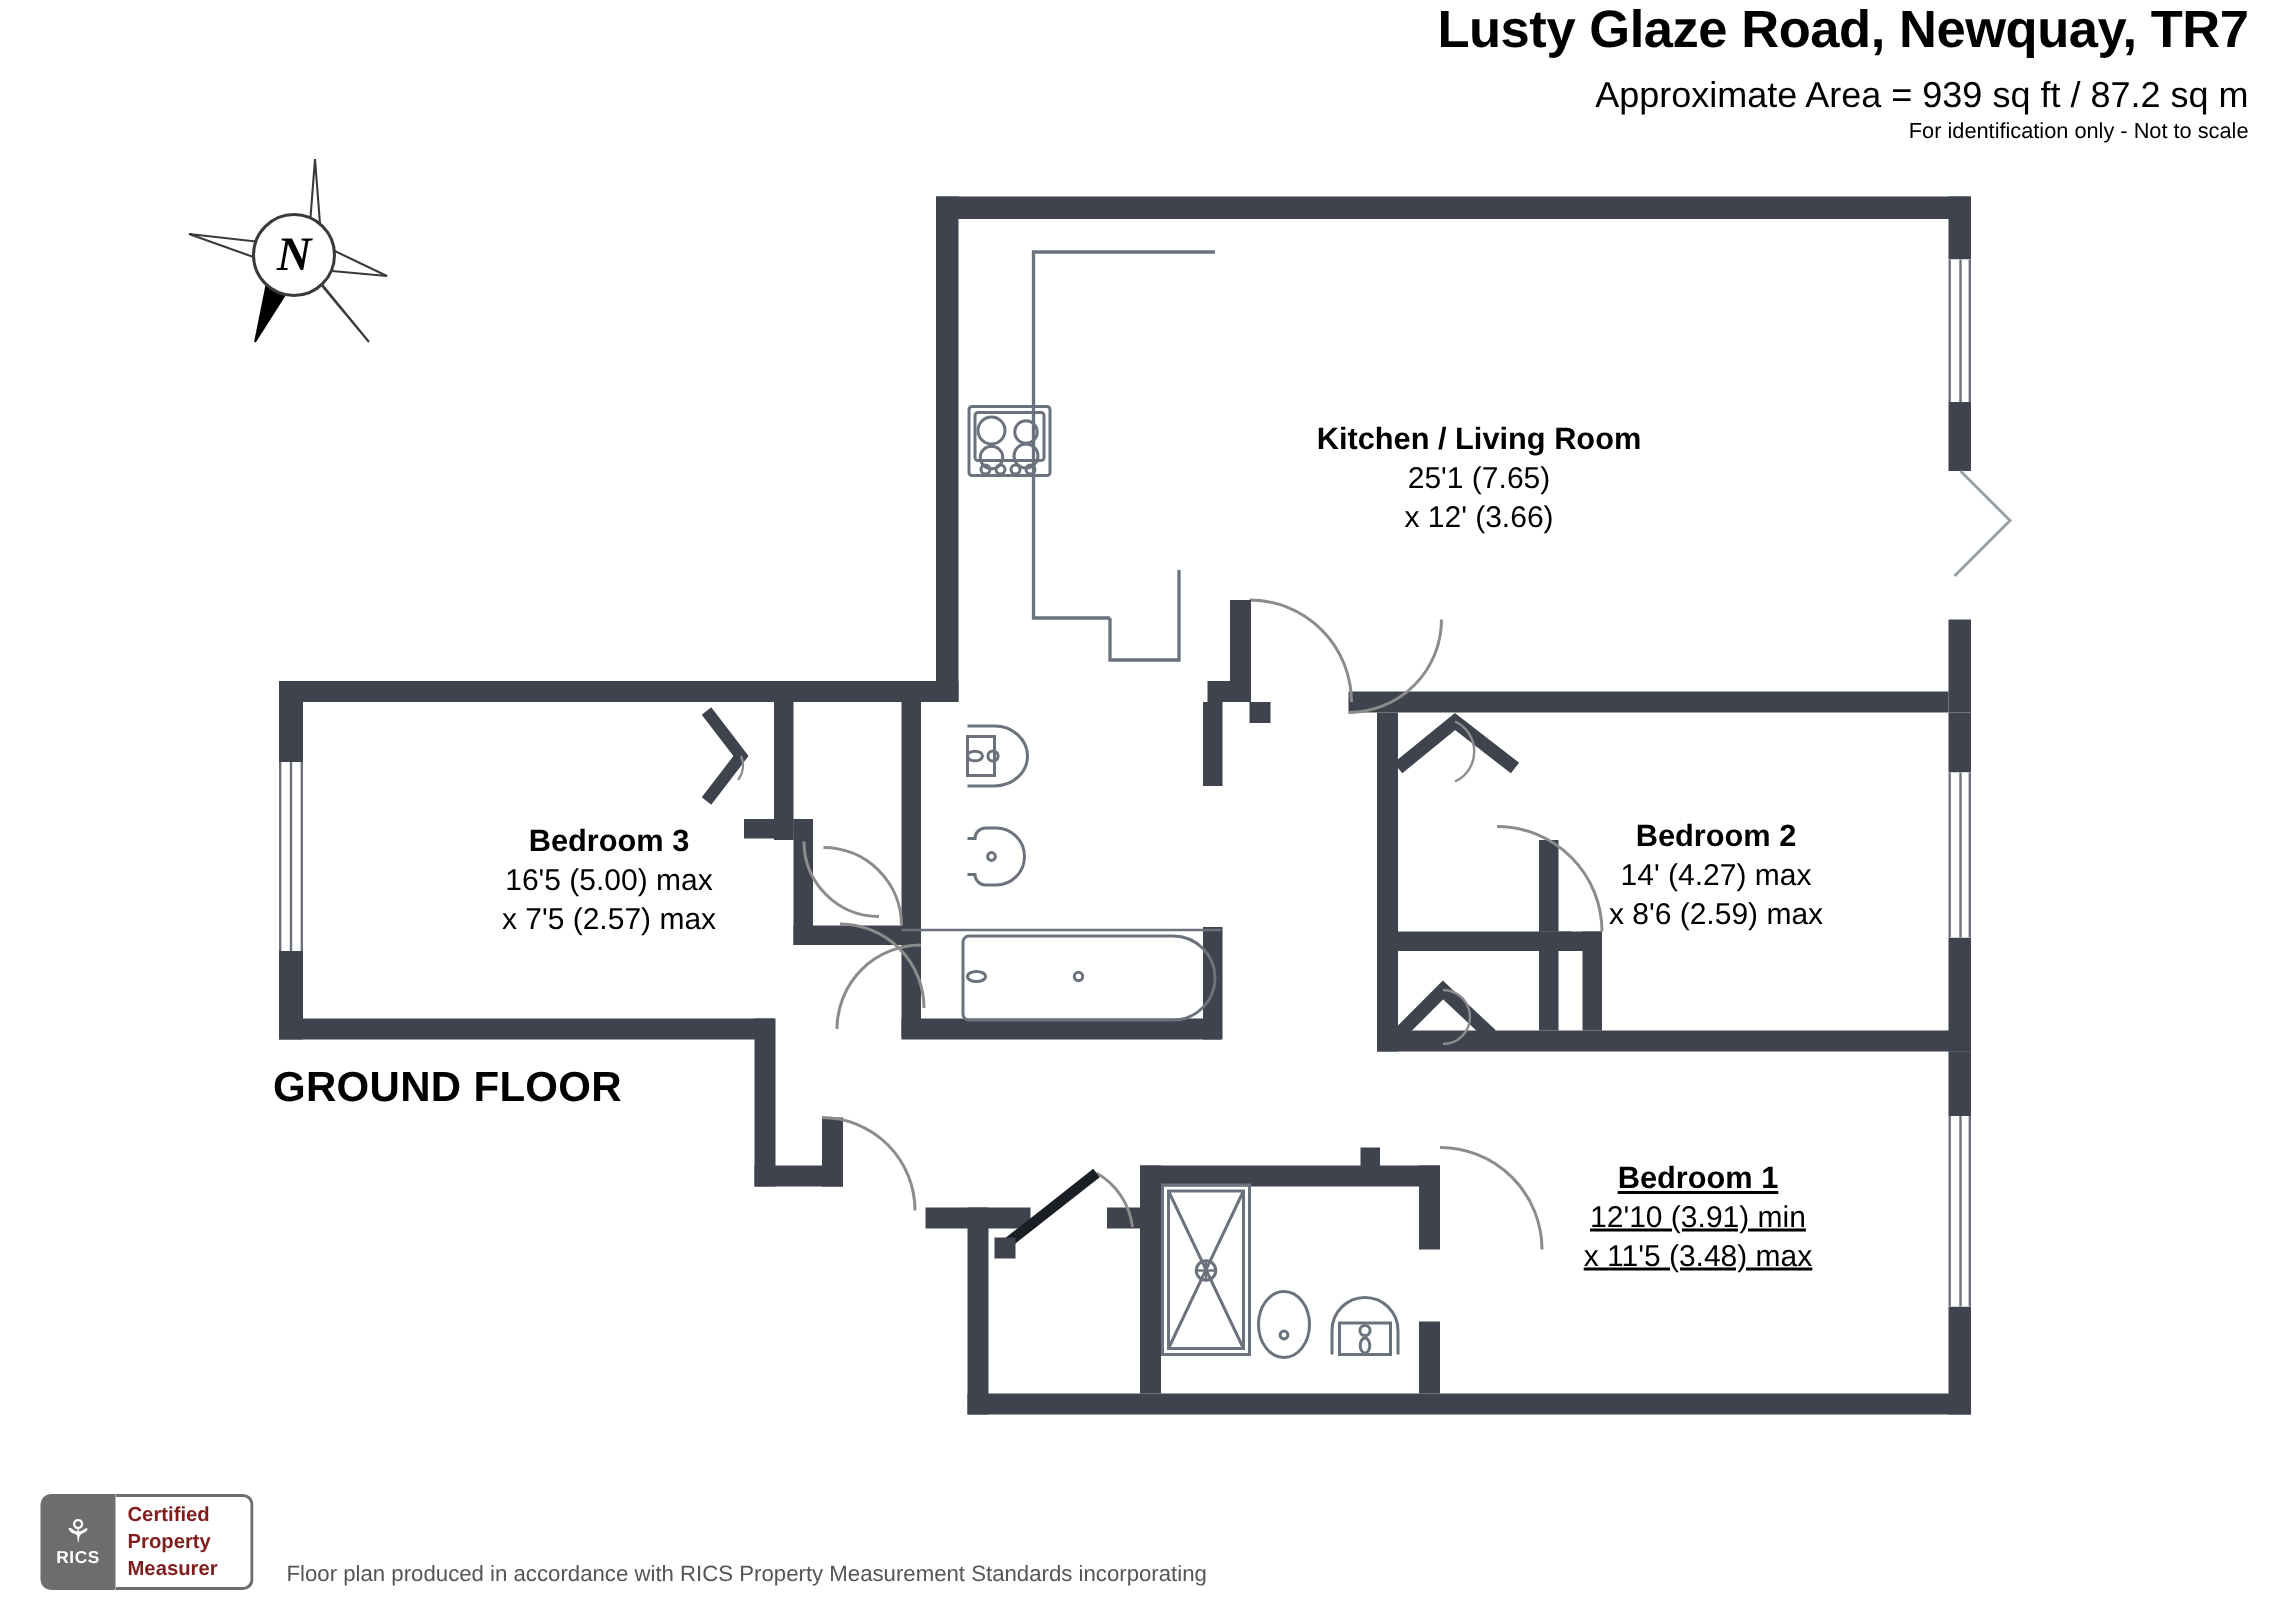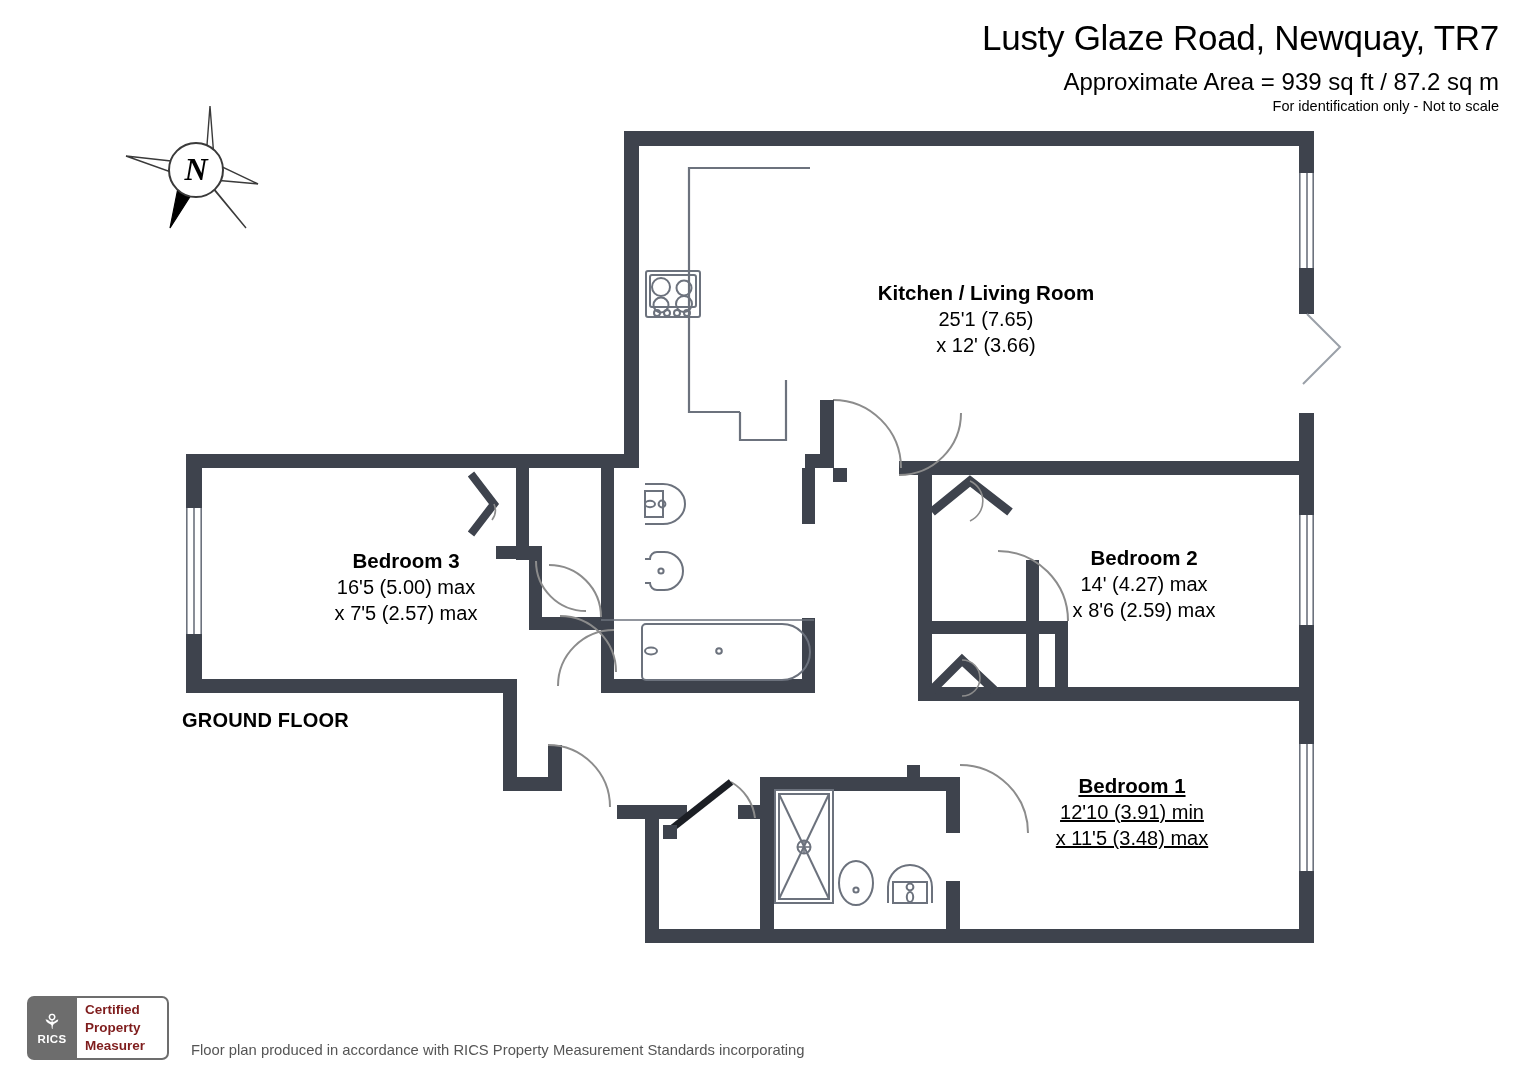--- a/index.html
+++ b/index.html
@@ -22,23 +22,22 @@
     position: absolute;
     top: 0;
     left: 0;
     width: 1527px;
     text-align: right;
     padding-right: 28px;
     box-sizing: border-box;
   }
   #title {
     font-size: 35px;
-    font-weight: normal;
+    font-weight: bold;
     letter-spacing: -0.3px;
-    margin-top: 18px;
     line-height: 1.15;
   }
   #area {
     font-size: 24px;
     font-weight: normal;
     margin-top: 10px;
     line-height: 1.15;
     margin-left: 44px;
   }
   #disclaimer {
@@ -68,21 +67,21 @@
     font-weight: bold;
   }
   .room-label .rdim {
     font-size: 20px;
     font-weight: normal;
   }
   #floor-title {
     position: absolute;
     left: 182px;
     top: 709px;
-    font-size: 20px;
+    font-size: 28px;
     font-weight: bold;
     letter-spacing: 0.2px;
   }
 
   
   #footer {
     position: absolute;
     left: 0;
     top: 993px;
     width: 1527px;

